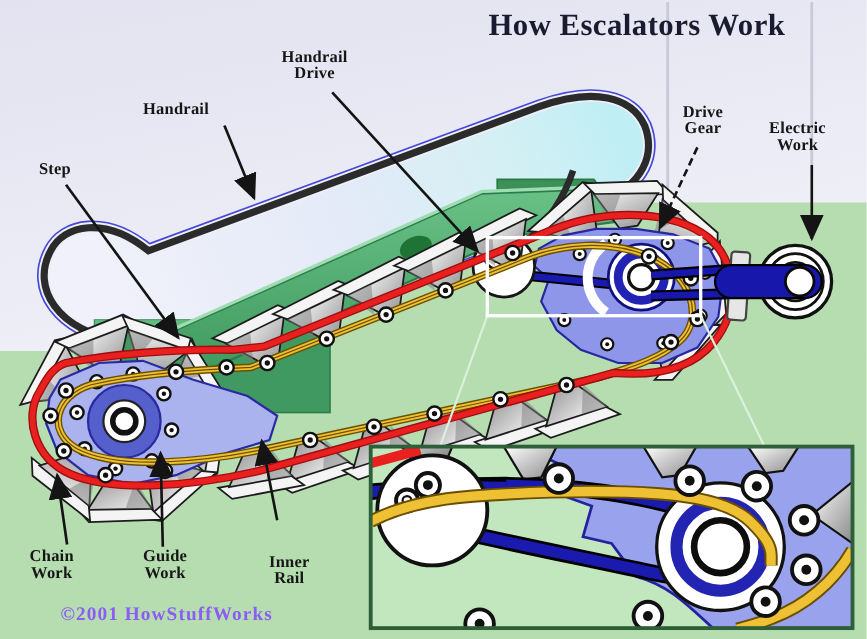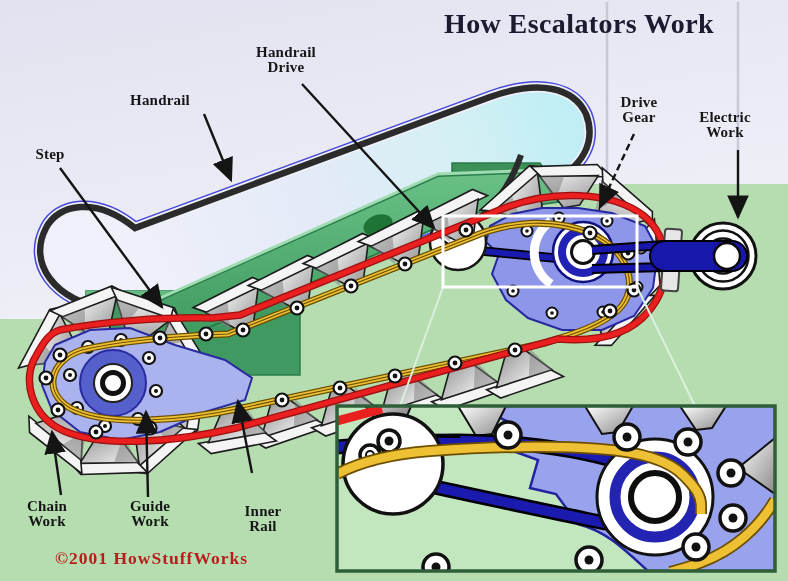--- a/index.html
+++ b/index.html
@@ -14,21 +14,21 @@
     font-size:15px; line-height:14.5px; text-align:center;
     letter-spacing:0.2px; white-space:nowrap;
   }
   .title{
     position:absolute; left:378px; top:8px; width:402px;
     text-align:center; font-size:28px; font-weight:bold;
     color:#1a1a30; letter-spacing:0.4px;
   }
   .copyright{
     position:absolute; left:55px; top:548px;
-    font-size:17.5px; font-weight:bold; color:#b91c1c; letter-spacing:1px;
+    font-size:17.5px; font-weight:bold; color:#8b5cf6; letter-spacing:1px;
   }
 </style>
 </head>
 <body>
 
 <div class="stage">
 
 <svg width="788" height="581" viewBox="0 0 788 581">
   <defs>
     <linearGradient id="bgLav" x1="0" y1="0" x2="0.25" y2="1">

